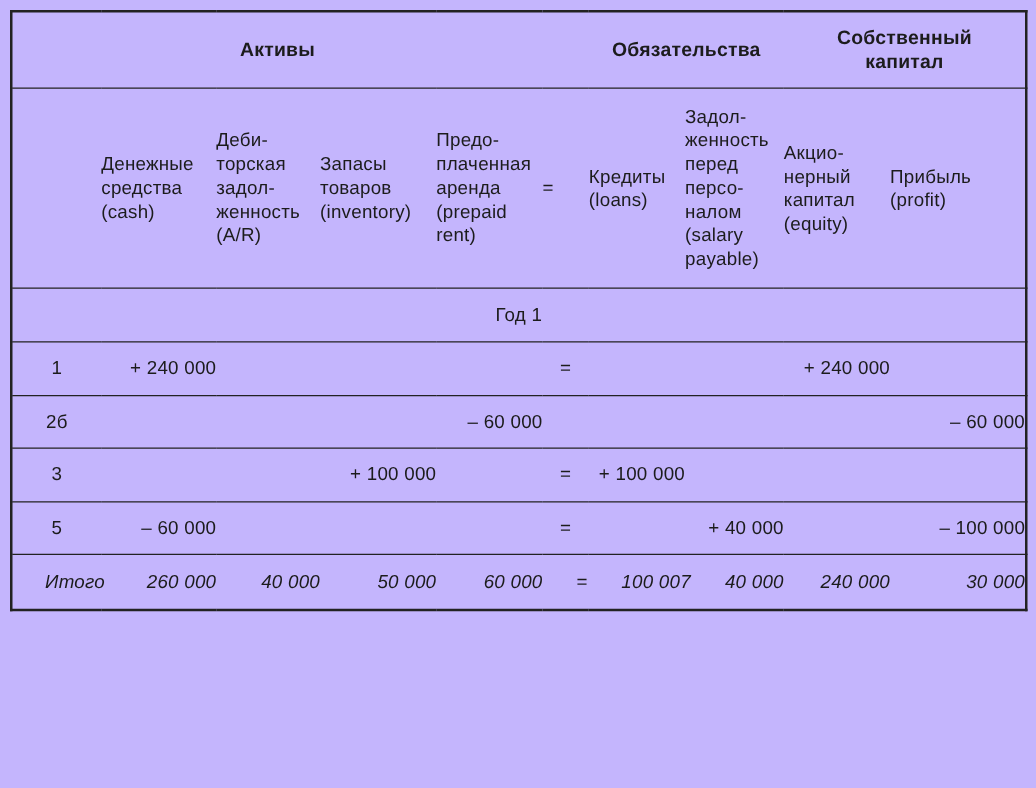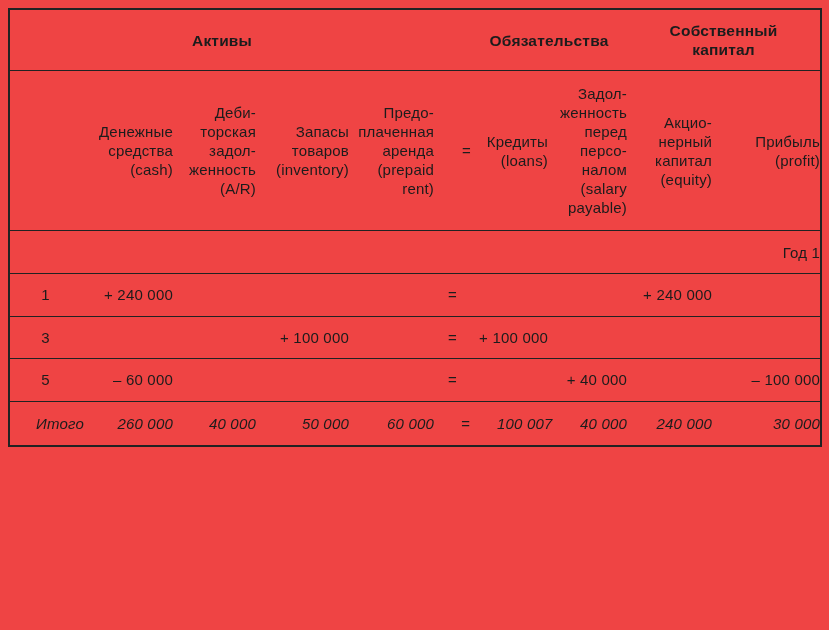--- a/index.html
+++ b/index.html
@@ -4,21 +4,21 @@
 <style>
   html, body {
     margin: 0;
     padding: 0;
     background: #ffffff;
   }
   .page {
     position: relative;
     width: 829px;
     height: 630px;
-    background: #ef4444;
+    background: #c4b5fd;
     font-family: "Liberation Sans", sans-serif;
     color: #1c1c1c;
     letter-spacing: 0.2px;
   }
   table.acct {
     position: absolute;
     left: 8px;
     top: 8px;
     width: 812px;
     border-collapse: collapse;
@@ -36,27 +36,27 @@
   tr.group-row th {
     height: 60px;
     text-align: center;
     font-weight: bold;
     font-size: 15.5px;
     white-space: pre-line;
     line-height: 19px;
   }
   tr.colhead-row th {
     height: 159px;
-    text-align: right;
+    text-align: left;
     white-space: pre-line;
     line-height: 19px;
   }
   td.section-label {
     height: 42px;
-    text-align: right;
+    text-align: center;
     padding-left: 17px;
     border-radius: 18px;
   }
   td.row-label {
     text-align: center;
   }
   td.num-cell {
     text-align: right;
     padding-right: 5px;
     white-space: nowrap;
@@ -142,20 +142,32 @@
           <td class="num-cell"></td>
           <td class="num-cell"></td>
           <td class="num-cell"></td>
           <td class="eq-cell">=</td>
           <td class="num-cell"></td>
           <td class="num-cell"></td>
           <td class="num-cell">+ 240 000</td>
           <td class="num-cell"></td>
         </tr>
         <tr class="transaction-row">
+          <td class="row-label">2б</td>
+          <td class="num-cell"></td>
+          <td class="num-cell"></td>
+          <td class="num-cell"></td>
+          <td class="num-cell">– 60 000</td>
+          <td class="eq-cell"></td>
+          <td class="num-cell"></td>
+          <td class="num-cell"></td>
+          <td class="num-cell"></td>
+          <td class="num-cell">– 60 000</td>
+        </tr>
+        <tr class="transaction-row">
           <td class="row-label">3</td>
           <td class="num-cell"></td>
           <td class="num-cell"></td>
           <td class="num-cell">+ 100 000</td>
           <td class="num-cell"></td>
           <td class="eq-cell">=</td>
           <td class="num-cell">+ 100 000</td>
           <td class="num-cell"></td>
           <td class="num-cell"></td>
           <td class="num-cell"></td>

